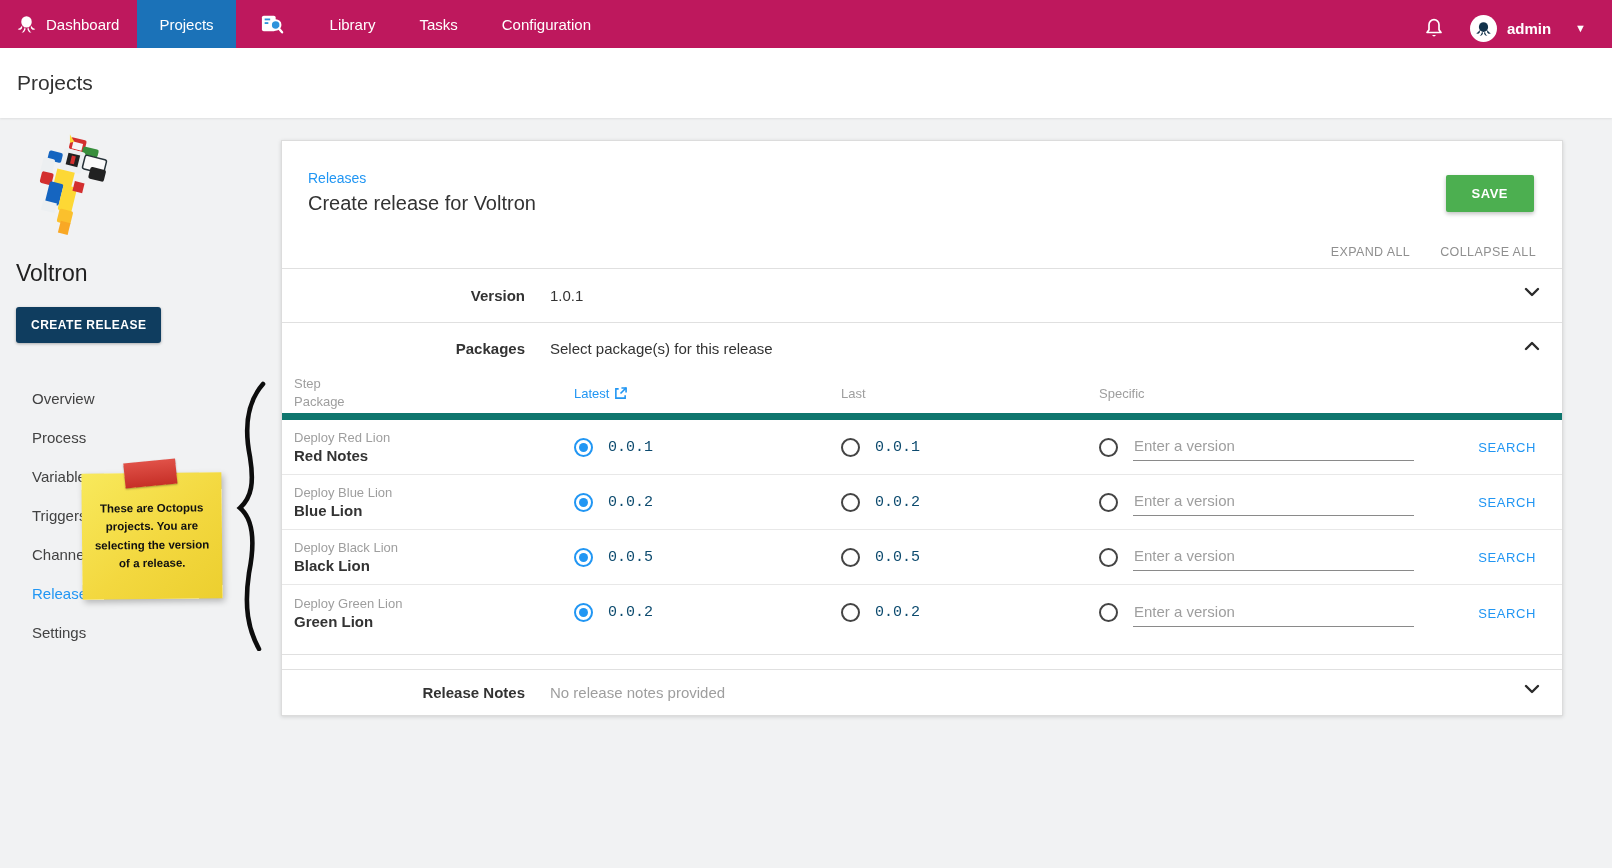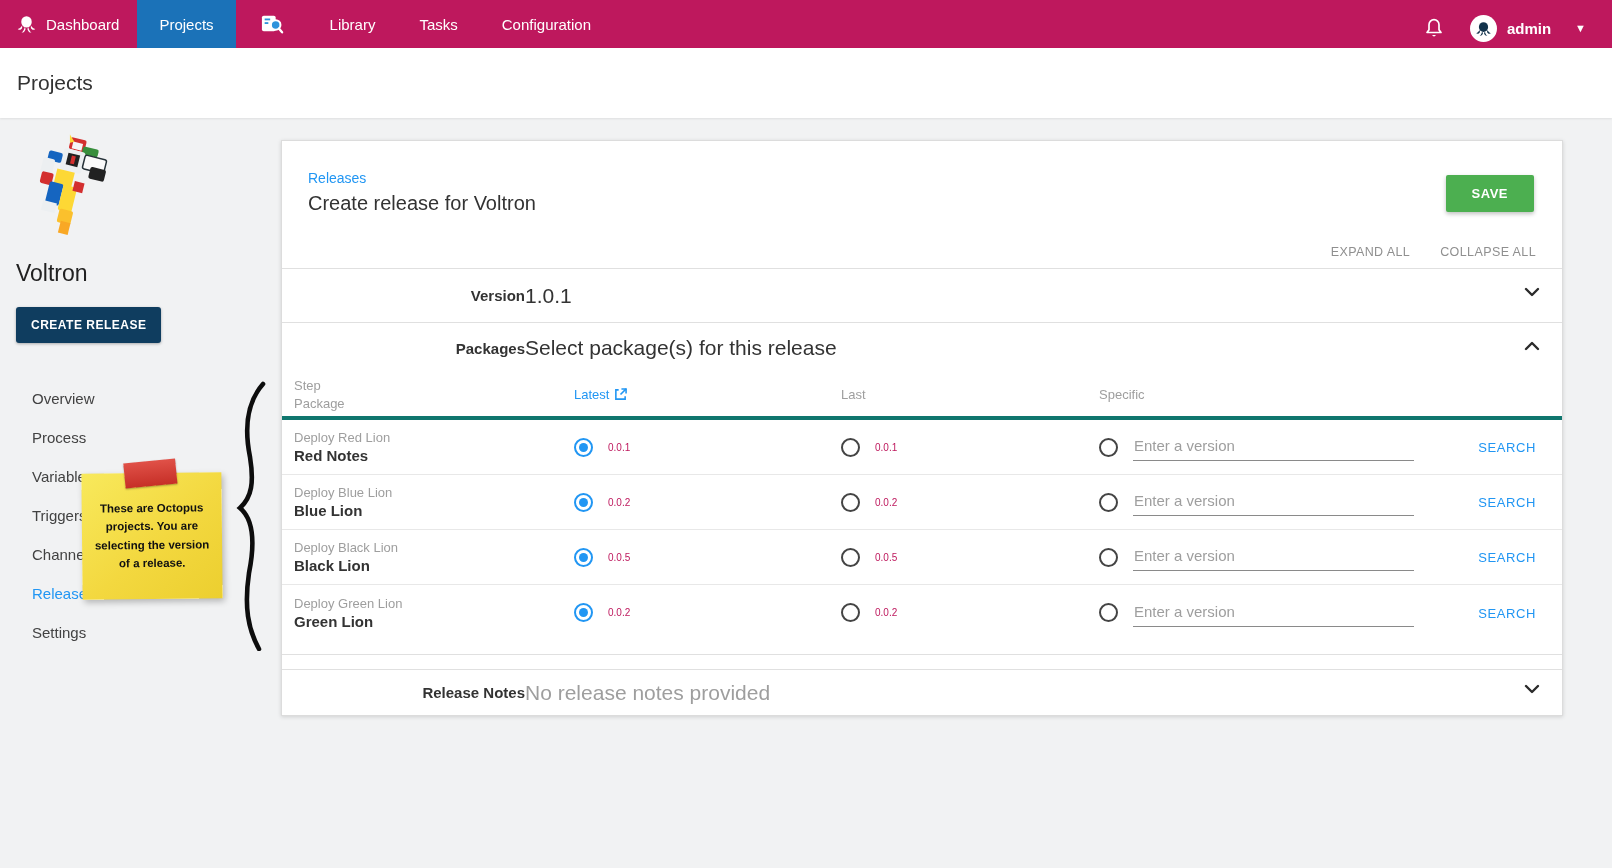--- a/index.html
+++ b/index.html
@@ -57,42 +57,42 @@
   .save-btn { position:absolute; right:28px; top:34px; background:#4caf50; color:#fff; border:none;
       border-radius:2px; font-family:inherit; font-size:13px; font-weight:bold; letter-spacing:.5px;
       padding:11px 26px; cursor:pointer; box-shadow:0 2px 4px rgba(0,0,0,.25); }
   .expand-row { height:32px; display:flex; justify-content:flex-end; align-items:center; gap:30px;
                 padding-right:26px; }
   .expand-link { font-size:12.5px; color:#8f8f8f; letter-spacing:.4px; cursor:pointer; }
 
   .section { border-top:1px solid #e0e0e0; position:relative; }
   .sec-row { display:flex; align-items:center; min-height:53px; }
   .sec-label { width:243px; text-align:right; font-size:15px; font-weight:bold; color:#333; flex:none; }
-  .sec-value { font-size:21px; color:#333; }
+  .sec-value { margin-left:25px; font-size:15px; color:#333; }
   .sec-value.muted { color:#9e9e9e; }
   .chev { position:absolute; right:22px; top:18px; cursor:pointer; }
 
   
   .pkg-table { padding-bottom:14px; }
   .pkg-grid { display:grid; grid-template-columns:292px 267px 258px 346px 1fr; align-items:center; }
-  .pkg-head { height:47px; border-bottom:4px solid #0f766e; }
+  .pkg-head { height:47px; border-bottom:7px solid #0f766e; }
   .pkg-head .hcell { font-size:13px; color:#9e9e9e; }
   .hcell-step { padding-left:12px; line-height:1.35; }
   .hcell-latest { color:#2196f3 !important; display:flex; align-items:center; gap:5px; cursor:pointer; }
   .pkg-row { height:55px; border-bottom:1px solid #e8e8e8; }
   .pkg-row:last-child { border-bottom:none; }
   .cell-step { padding-left:12px; }
   .step-name { font-size:13px; color:#9e9e9e; }
   .pkg-name { font-size:15px; font-weight:600; color:#333; margin-top:2px; }
   .radio-cell { display:flex; align-items:center; gap:15px; }
   .radio { width:19px; height:19px; border-radius:50%; border:2px solid #444; flex:none;
            display:flex; align-items:center; justify-content:center; cursor:pointer; }
   .radio.selected { border-color:#2196f3; }
   .radio.selected::after { content:""; width:9px; height:9px; border-radius:50%; background:#2196f3; }
-  .ver { font-size:10px; color:#be185d; }
+  .ver { font-size:15px; color:#0c4a6e;font-family:Liberation Mono, monospace; }
   .ver-input { width:281px; border:none; border-bottom:1px solid #8a8a8a; font-family:inherit;
                font-size:15px; color:#333; padding:4px 1px 6px; outline:none; background:transparent; }
   .ver-input::placeholder { color:#9e9e9e; }
   .cell-search { text-align:right; padding-right:26px; }
   .search-link { font-size:13px; font-weight:500; color:#2196f3; letter-spacing:.6px; cursor:pointer; }
 
   .gap-strip { height:15px; border-top:1px solid #e0e0e0; }
   .notes-row { min-height:45px; }
   .notes-row .chev { top:14px; }
 

